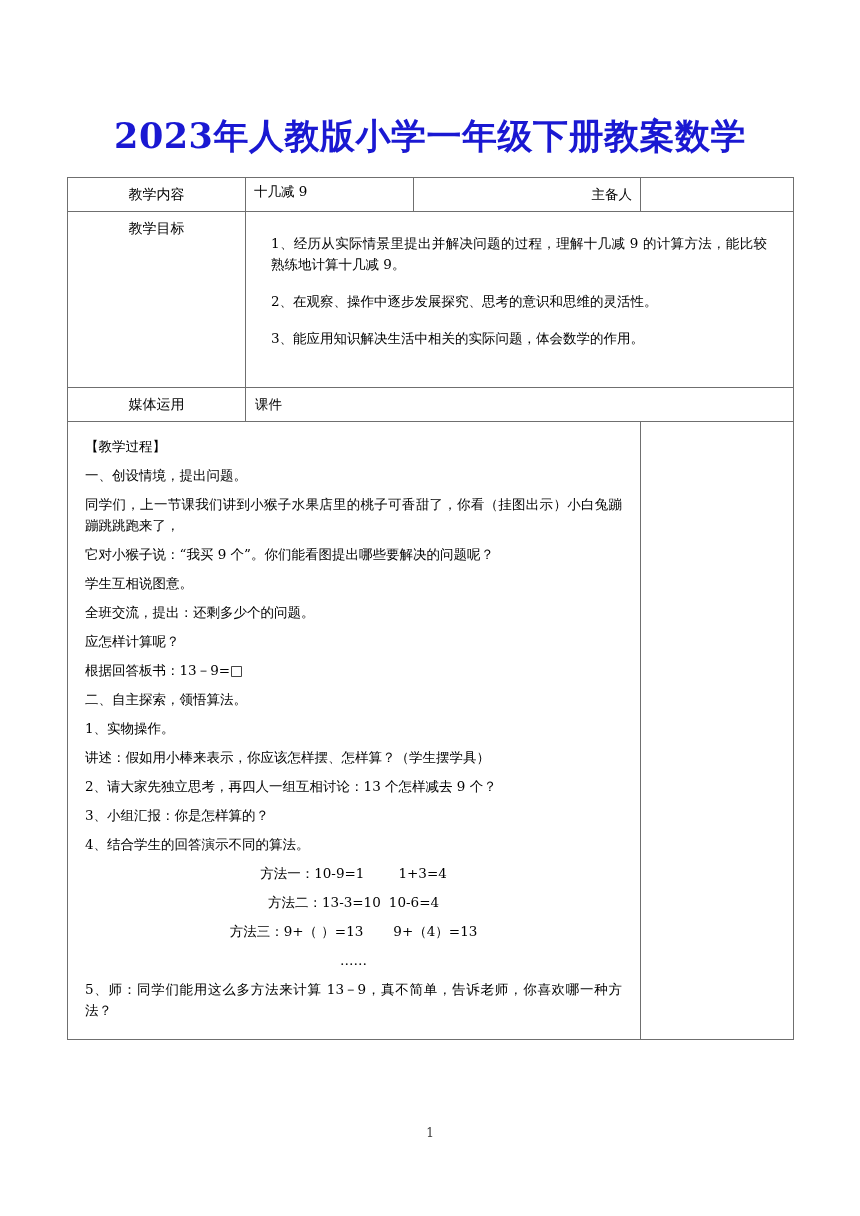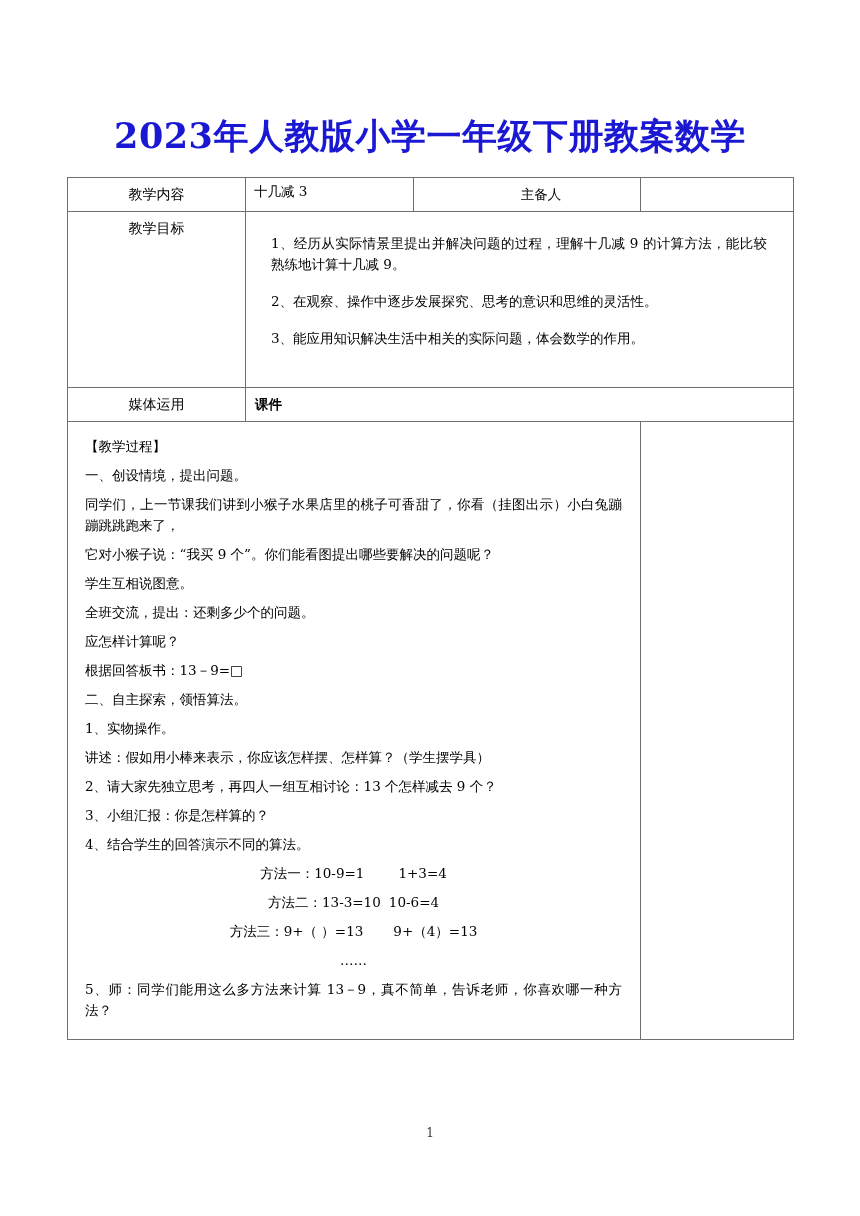--- a/index.html
+++ b/index.html
@@ -76,21 +76,21 @@
     vertical-align: middle;
   }
   .hrow .val-cell {
     vertical-align: top;
   }
   .hrow .val-cell .cell-pad {
     padding: 3px 8px;
   }
   .hrow .mid-cell {
     vertical-align: middle;
-    text-align: center;
+    text-align: right;
   }
   .hrow .mid-cell .cell-pad {
     padding: 6px 8px 6px 36px;
   }
 
   .goals-cell .cell-pad {
     padding: 5px 10px 22px 9px;
   }
   .goals-cell p {
     margin: 16px;
@@ -98,21 +98,20 @@
     text-justify: inter-ideograph;
   }
 
   .keypoints-cell .cell-pad {
     padding: 5px 10px 10px 9px;
   }
   .keypoints-cell p { margin: 0; }
 
   .simple-cell .cell-pad {
     padding: 6px 10px 6px 9px;
-    font-weight: bold;
   }
 
   .process-head {
     text-align: center;
     vertical-align: middle;
     height: 34px;
     font-size: 14.5px;
   }
   .process-head .cell-pad {
     padding: 7px 4px;
@@ -165,21 +164,21 @@
       <col style="width:227px">
       <col style="width:153px">
     </colgroup>
     <tbody>
 
       <tr class="hrow">
         <td class="label-cell">
           <div class="cell-pad">教学内容</div>
         </td>
         <td class="val-cell">
-          <div class="cell-pad">十几减 3</div>
+          <div class="cell-pad">十几减 9</div>
         </td>
         <td class="mid-cell">
           <div class="cell-pad">主备人</div>
         </td>
         <td class="val-cell">
           <div class="cell-pad"></div>
         </td>
       </tr>
 
       <tr>

